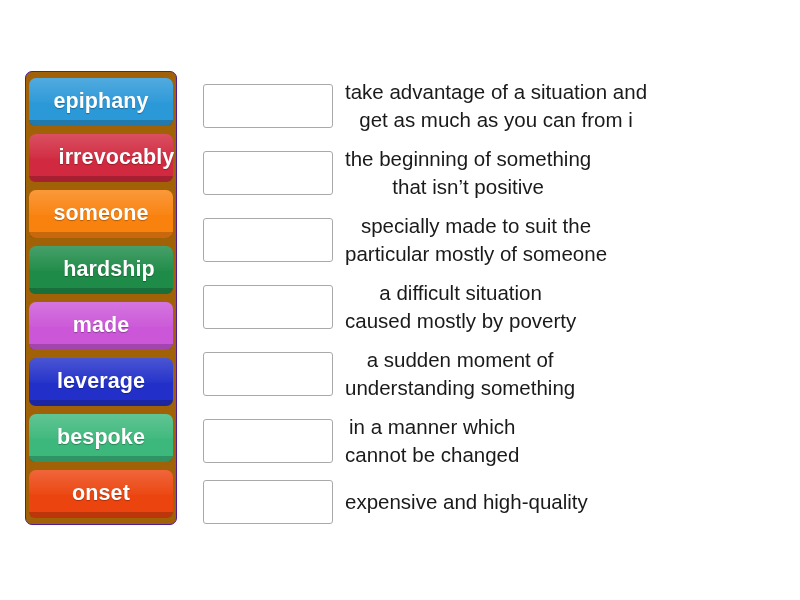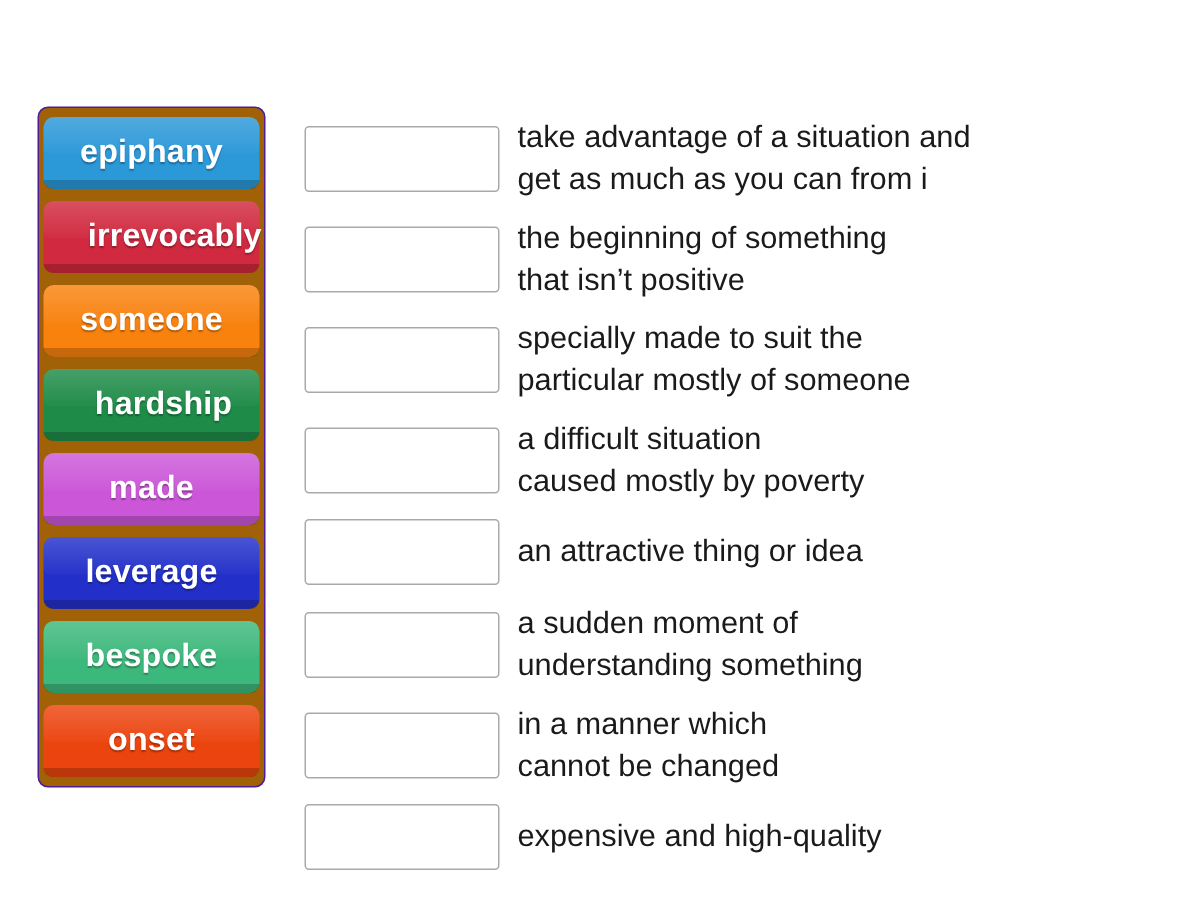--- a/index.html
+++ b/index.html
@@ -89,20 +89,21 @@
     position: absolute;
     left: 203px;
     top: 78px;
     width: 560px;
   }
   .match-row {
     display: flex;
     align-items: center;
     gap: 12px;
     margin-bottom: 12px;
+    text-align: center;
   }
   .dropzone {
     width: 130px;
     min-width: 130px;
     height: 44px;
     background: #ffffff;
     border: 1px solid #a9a9a9;
     border-radius: 3px;
     box-sizing: border-box;
   }
@@ -165,24 +166,20 @@
         <div class="definition">specially made to suit the
 particular mostly of someone</div>
       </div>
       <div class="match-row">
         <div class="dropzone"></div>
         <div class="definition">a difficult situation
 caused mostly by poverty</div>
       </div>
       <div class="match-row">
         <div class="dropzone"></div>
-        <div class="definition">an attractive thing or idea</div>
-      </div>
-      <div class="match-row">
-        <div class="dropzone"></div>
         <div class="definition">a sudden moment of
 understanding something</div>
       </div>
       <div class="match-row">
         <div class="dropzone"></div>
         <div class="definition">in a manner which
 cannot be changed</div>
       </div>
       <div class="match-row">
         <div class="dropzone"></div>

